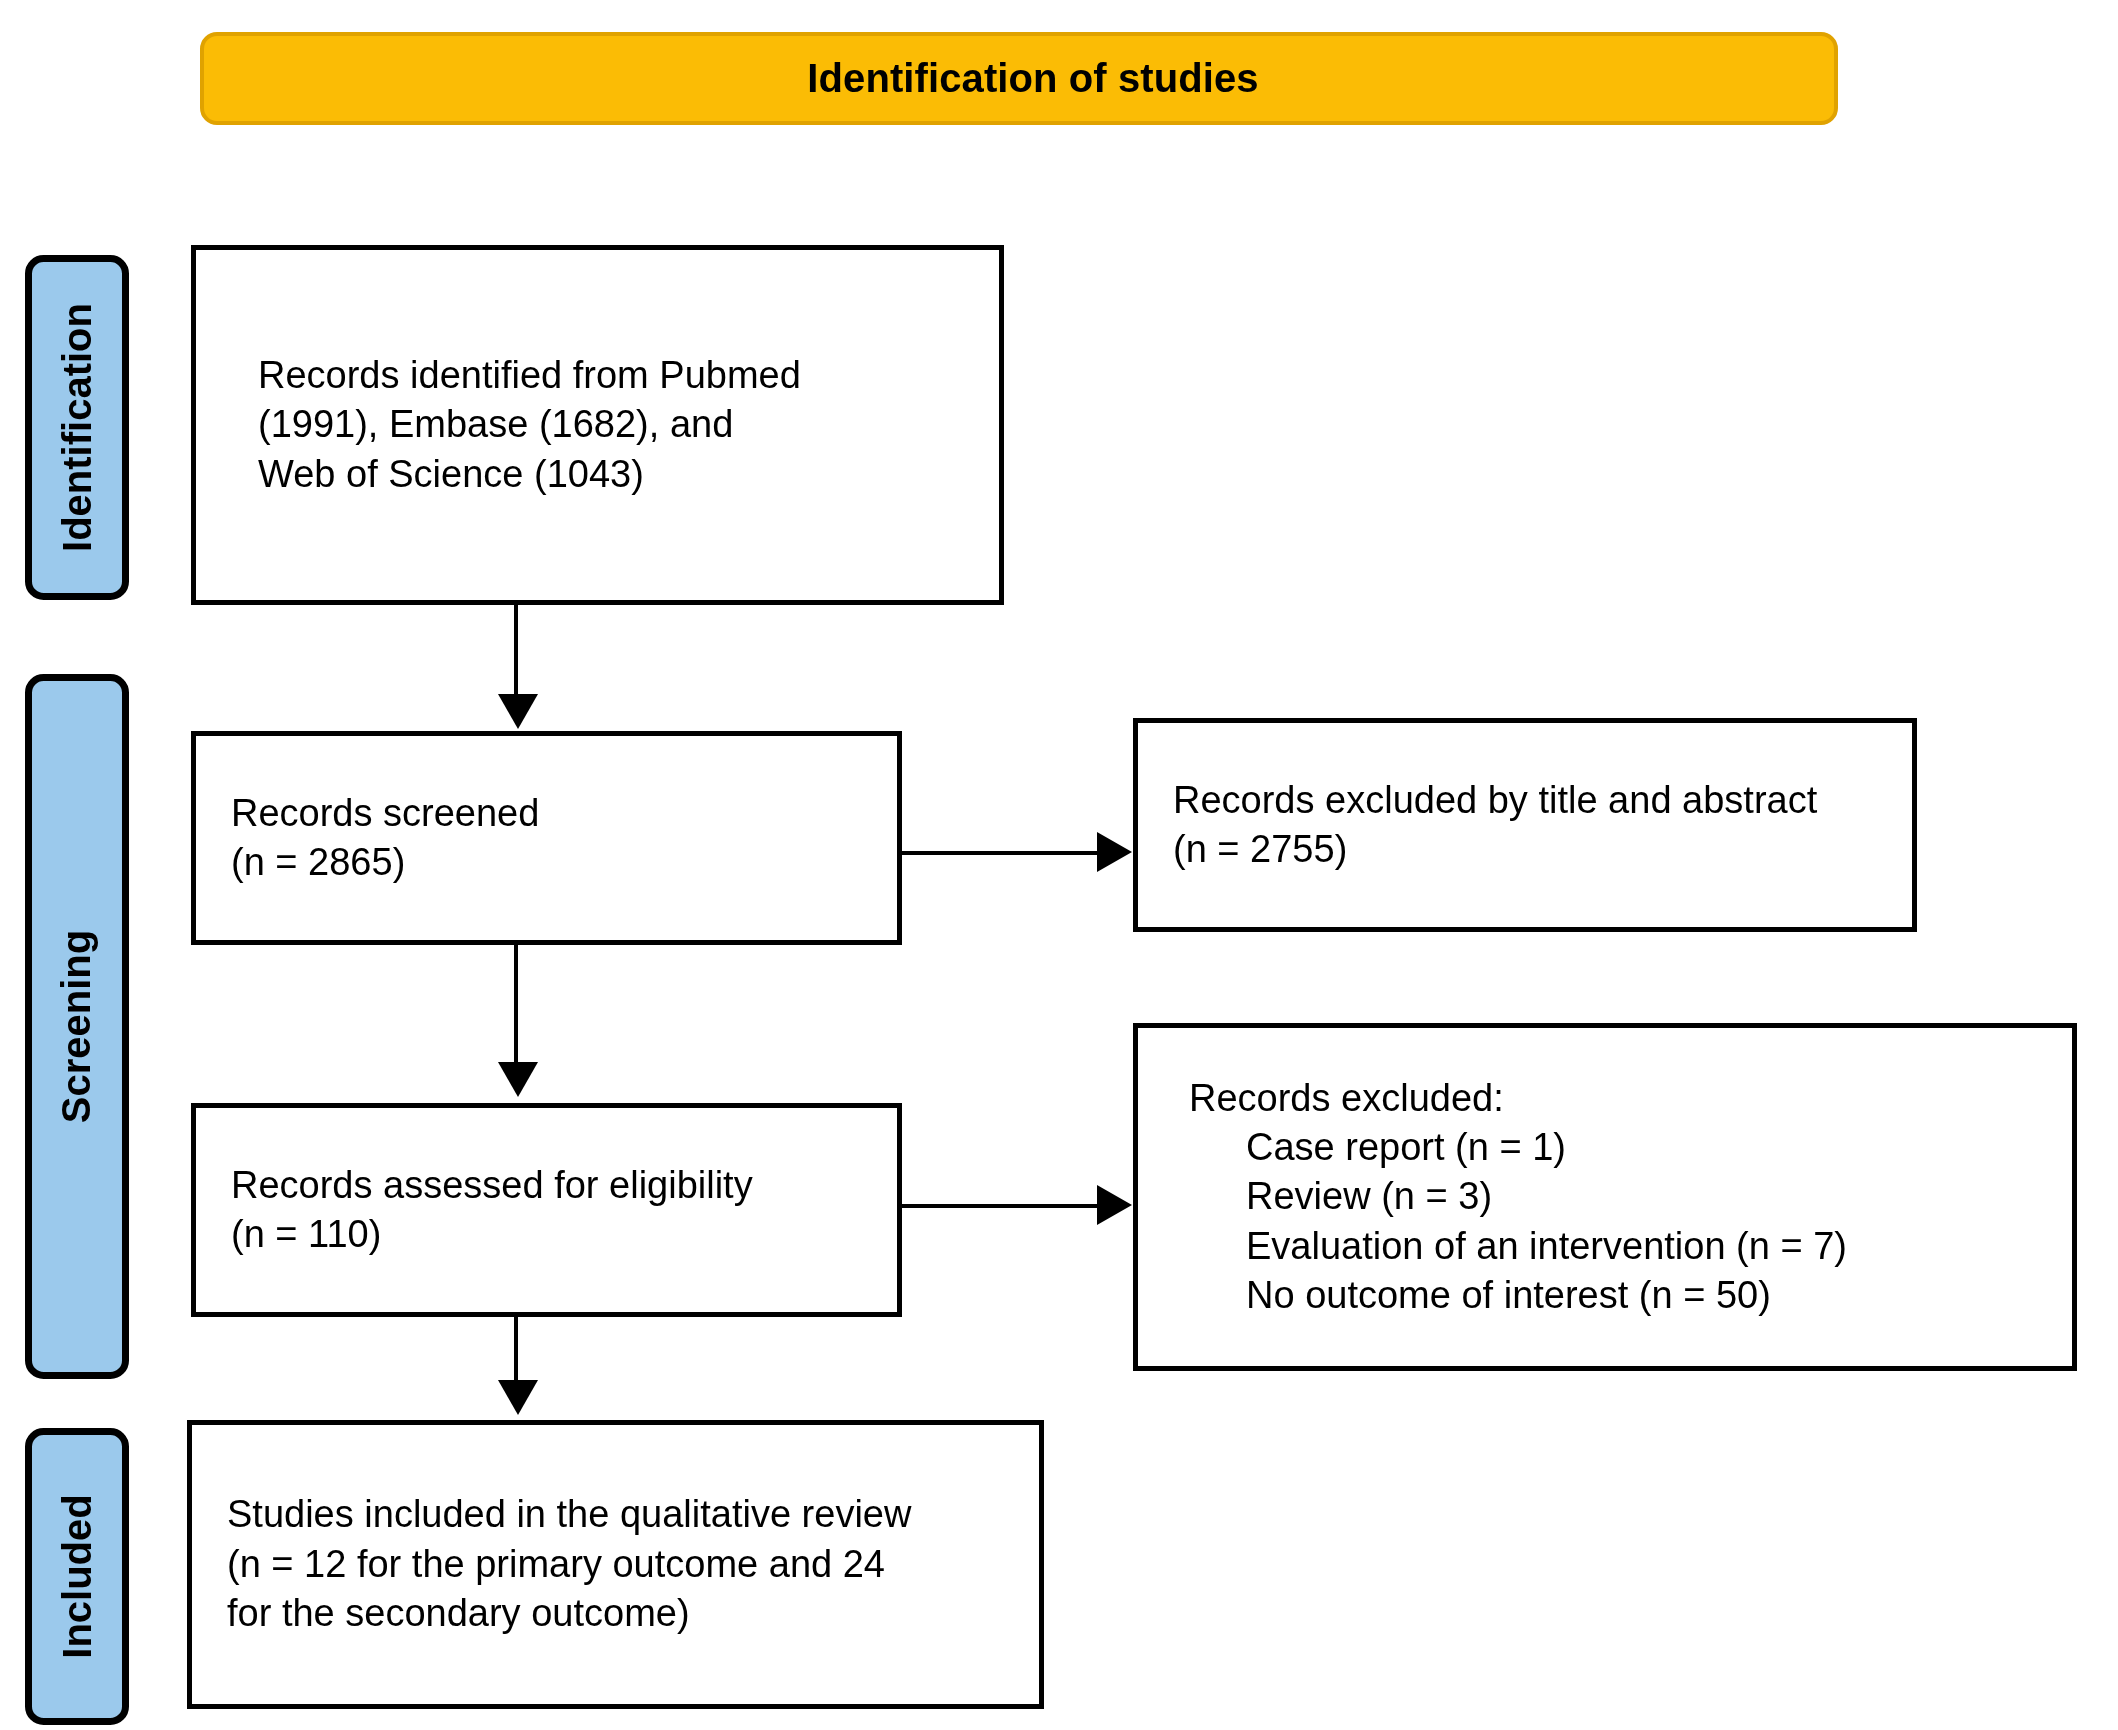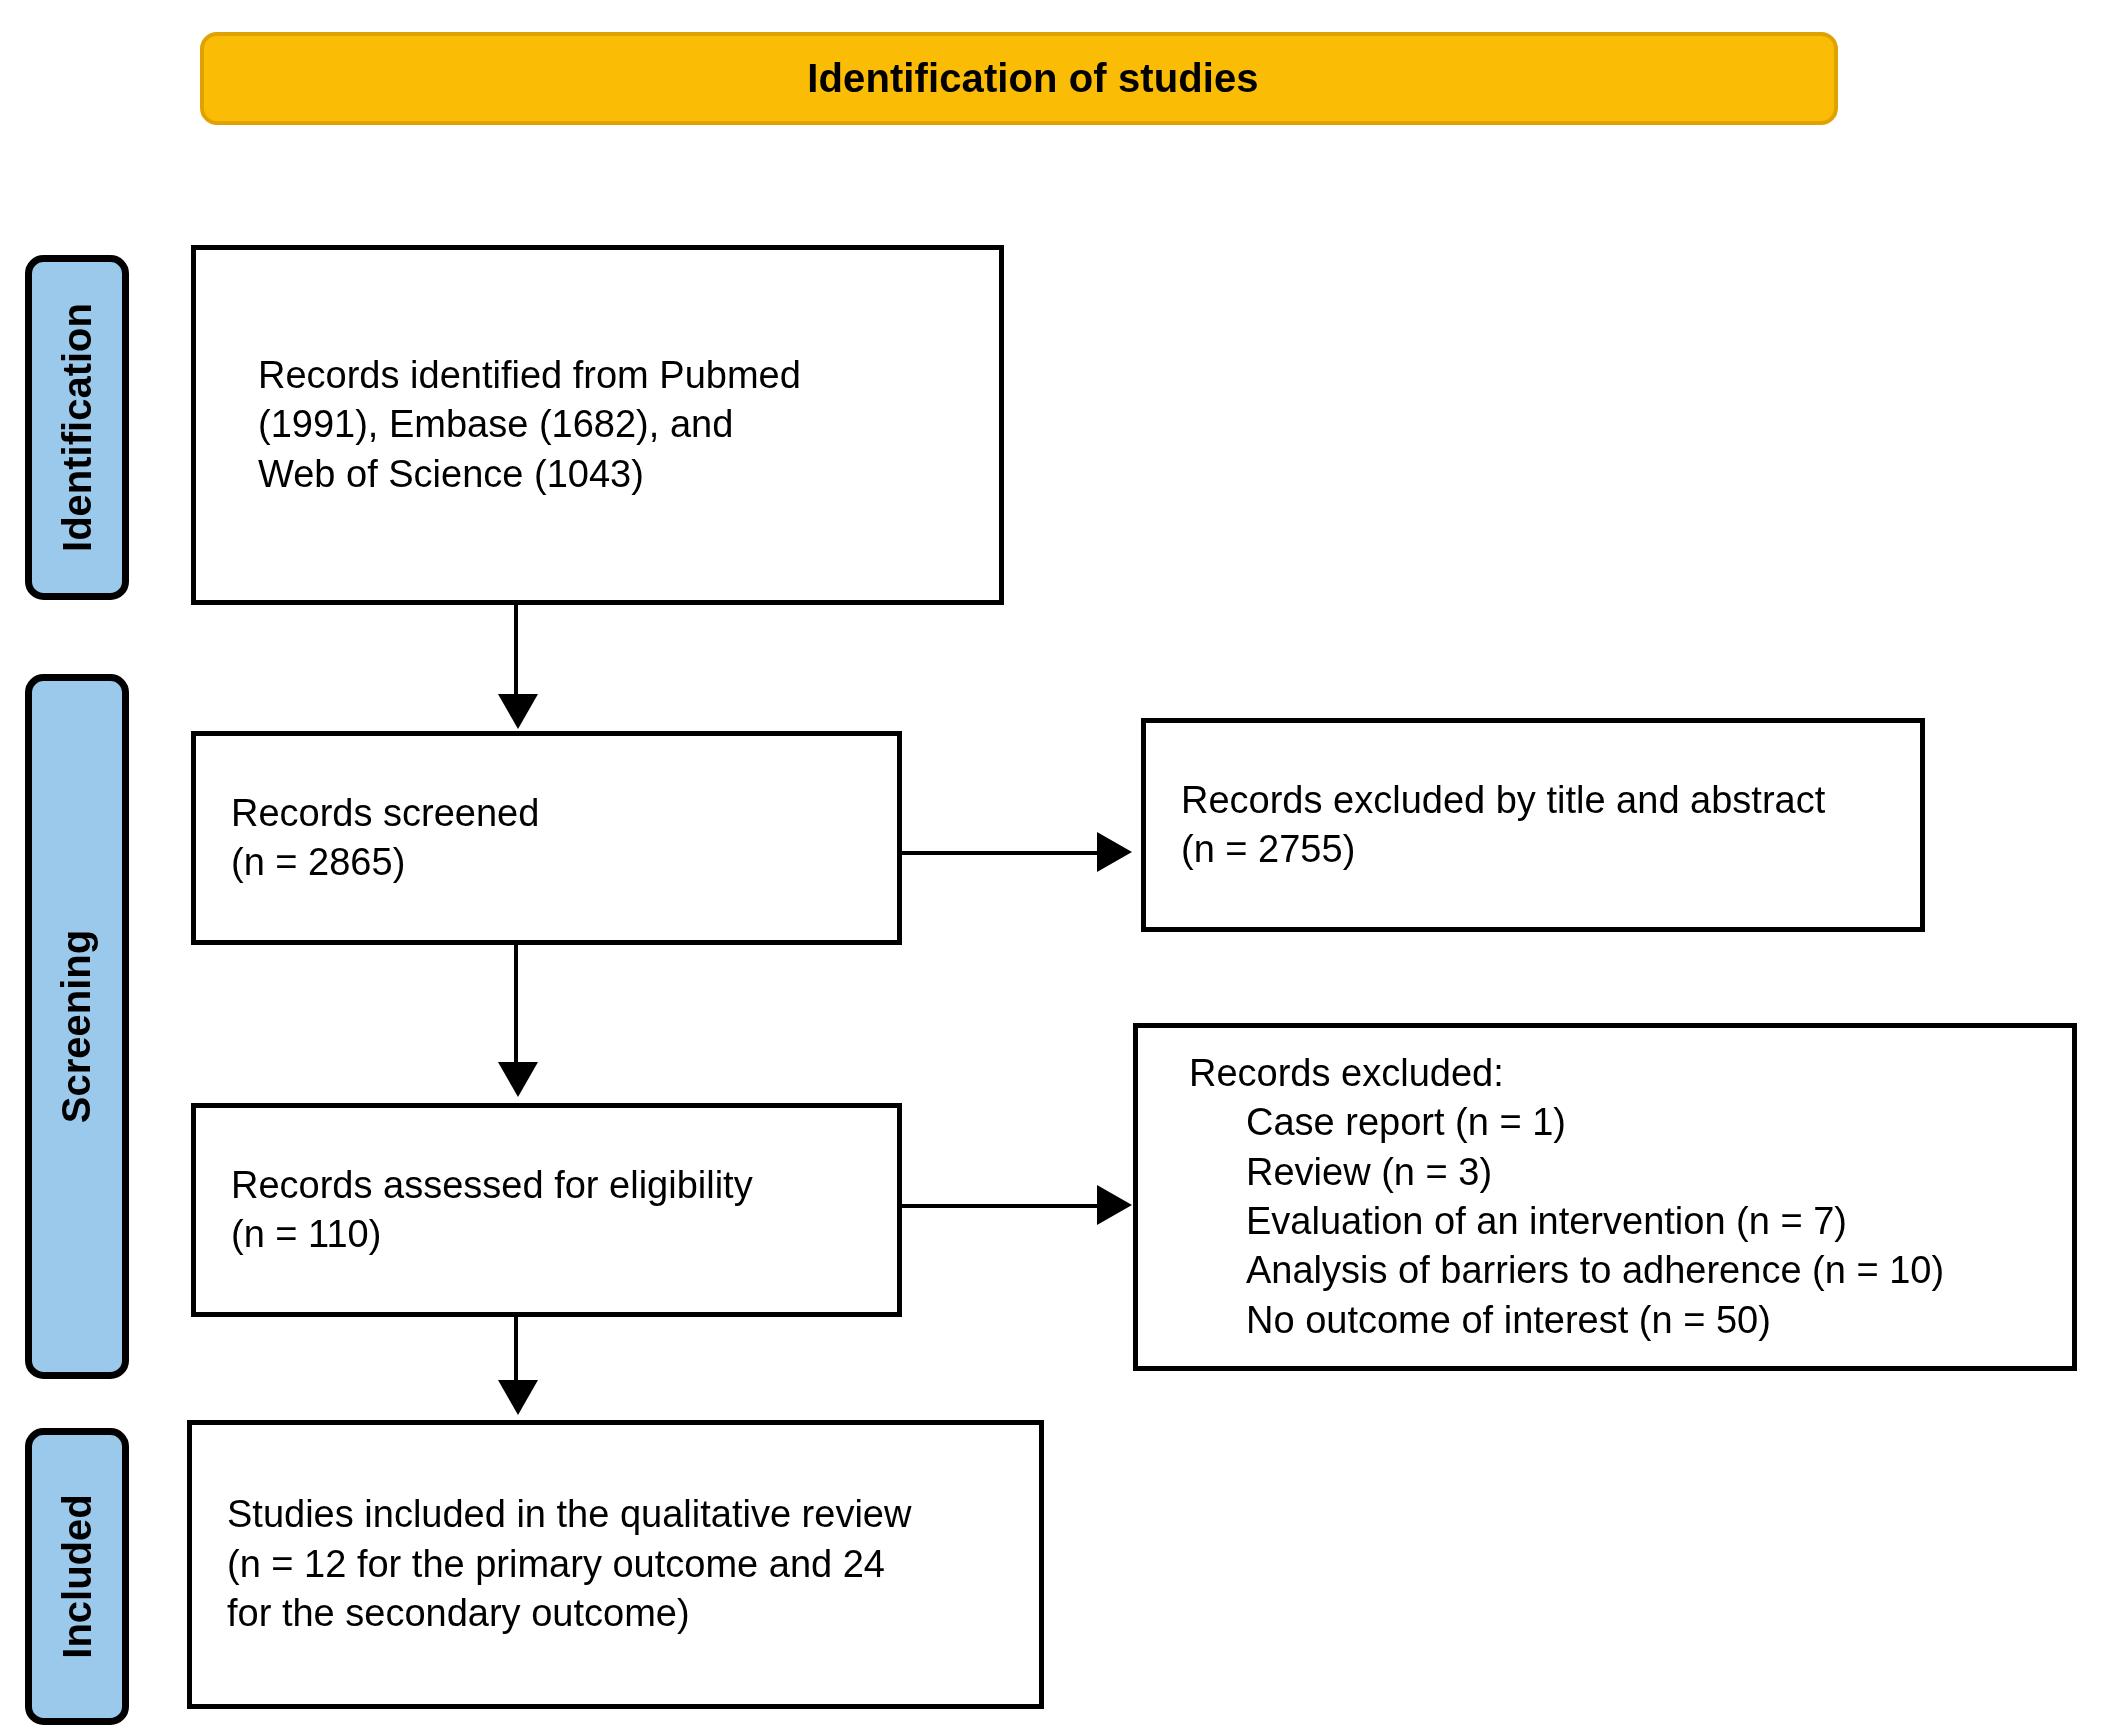--- a/index.html
+++ b/index.html
@@ -83,21 +83,21 @@
     padding-left: 35px;
     padding-right: 14.6px;
     white-space: pre-line;
   }
 
   #box-identified  { left: 191px;  top: 245px;  width: 813px; height: 360px; padding-left: 27px; }
   #box-screened    { left: 191px;  top: 731px; width: 711px; height: 214px; }
   #box-eligibility { left: 191px;  top: 1103px; width: 711px; height: 214px; }
   #box-included    { left: 187px;  top: 1420px; width: 857px; height: 289px; }
 
-  #box-excluded-title   { left: 1133px; top: 718px; width: 784px; height: 214px; margin-left: 8px; }
+  #box-excluded-title   { left: 1133px; top: 718px; width: 784px; height: 214px; }
   #box-excluded-reasons { left: 1133px; top: 1023px; width: 944px; height: 348px; }
 
   
   .reason-list {
     font-size: 38px;
     line-height: 1.30;
     color: #000000;
     padding-left: 51px;
     padding-right: 14.6px;
   }
@@ -188,21 +188,20 @@
     <span class="box-text">Records assessed for eligibility
 (n = 110)</span>
   </div>
 
   <div class="box" id="box-excluded-reasons">
     <div class="reason-list">
       <span class="lead">Records excluded:</span>
       <span class="item">Case report (n = 1)</span>
       <span class="item">Review (n = 3)</span>
       <span class="item">Evaluation of an intervention (n = 7)</span>
-      <span class="item">Analysis of barriers to adherence (n = 10)</span>
       <span class="item">No outcome of interest (n = 50)</span>
     </div>
   </div>
 
   <div class="box" id="box-included">
     <span class="box-text">Studies included in the qualitative review
 (n = 12 for the primary outcome and 24
 for the secondary outcome)</span>
   </div>
 

